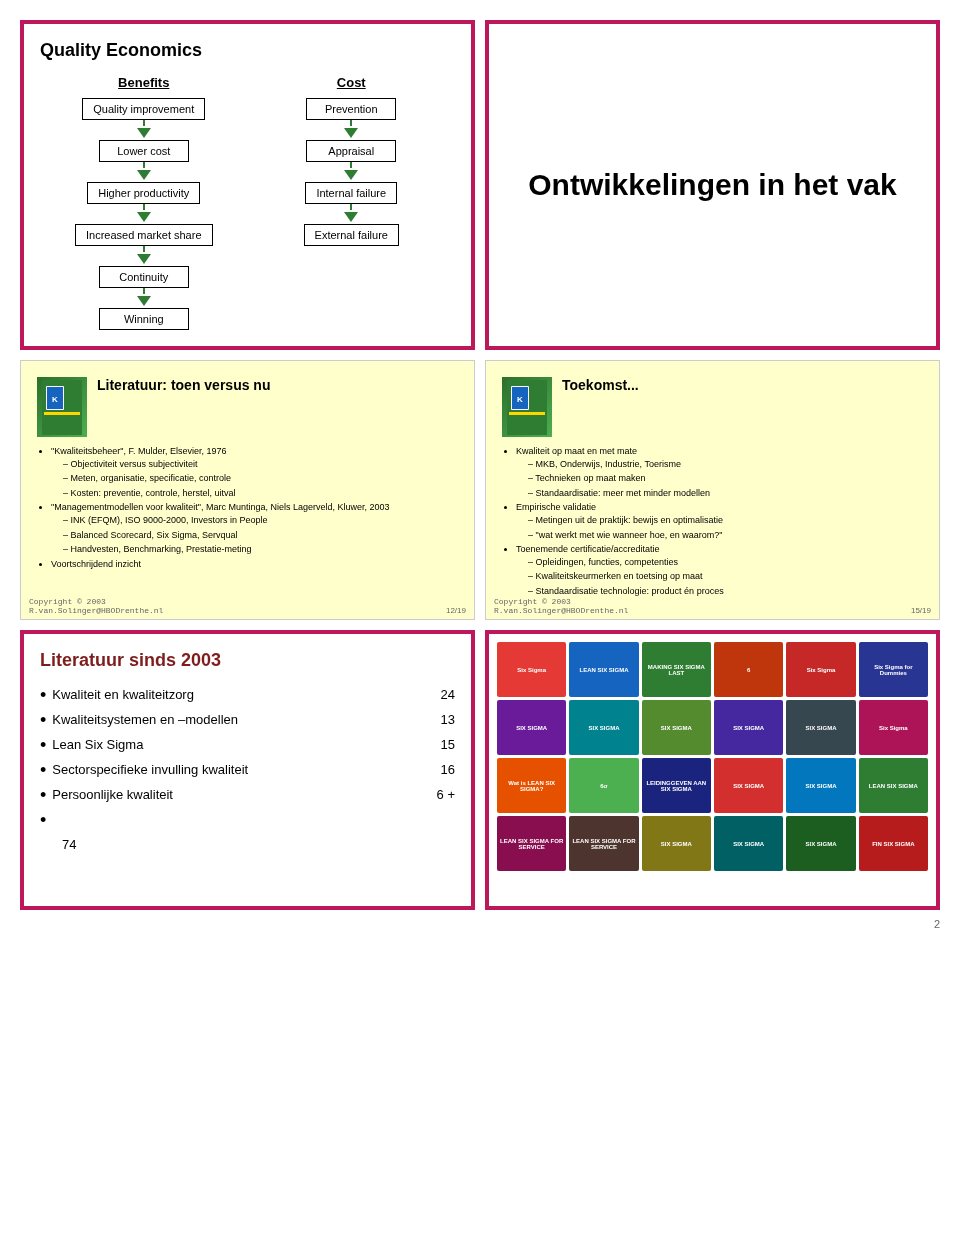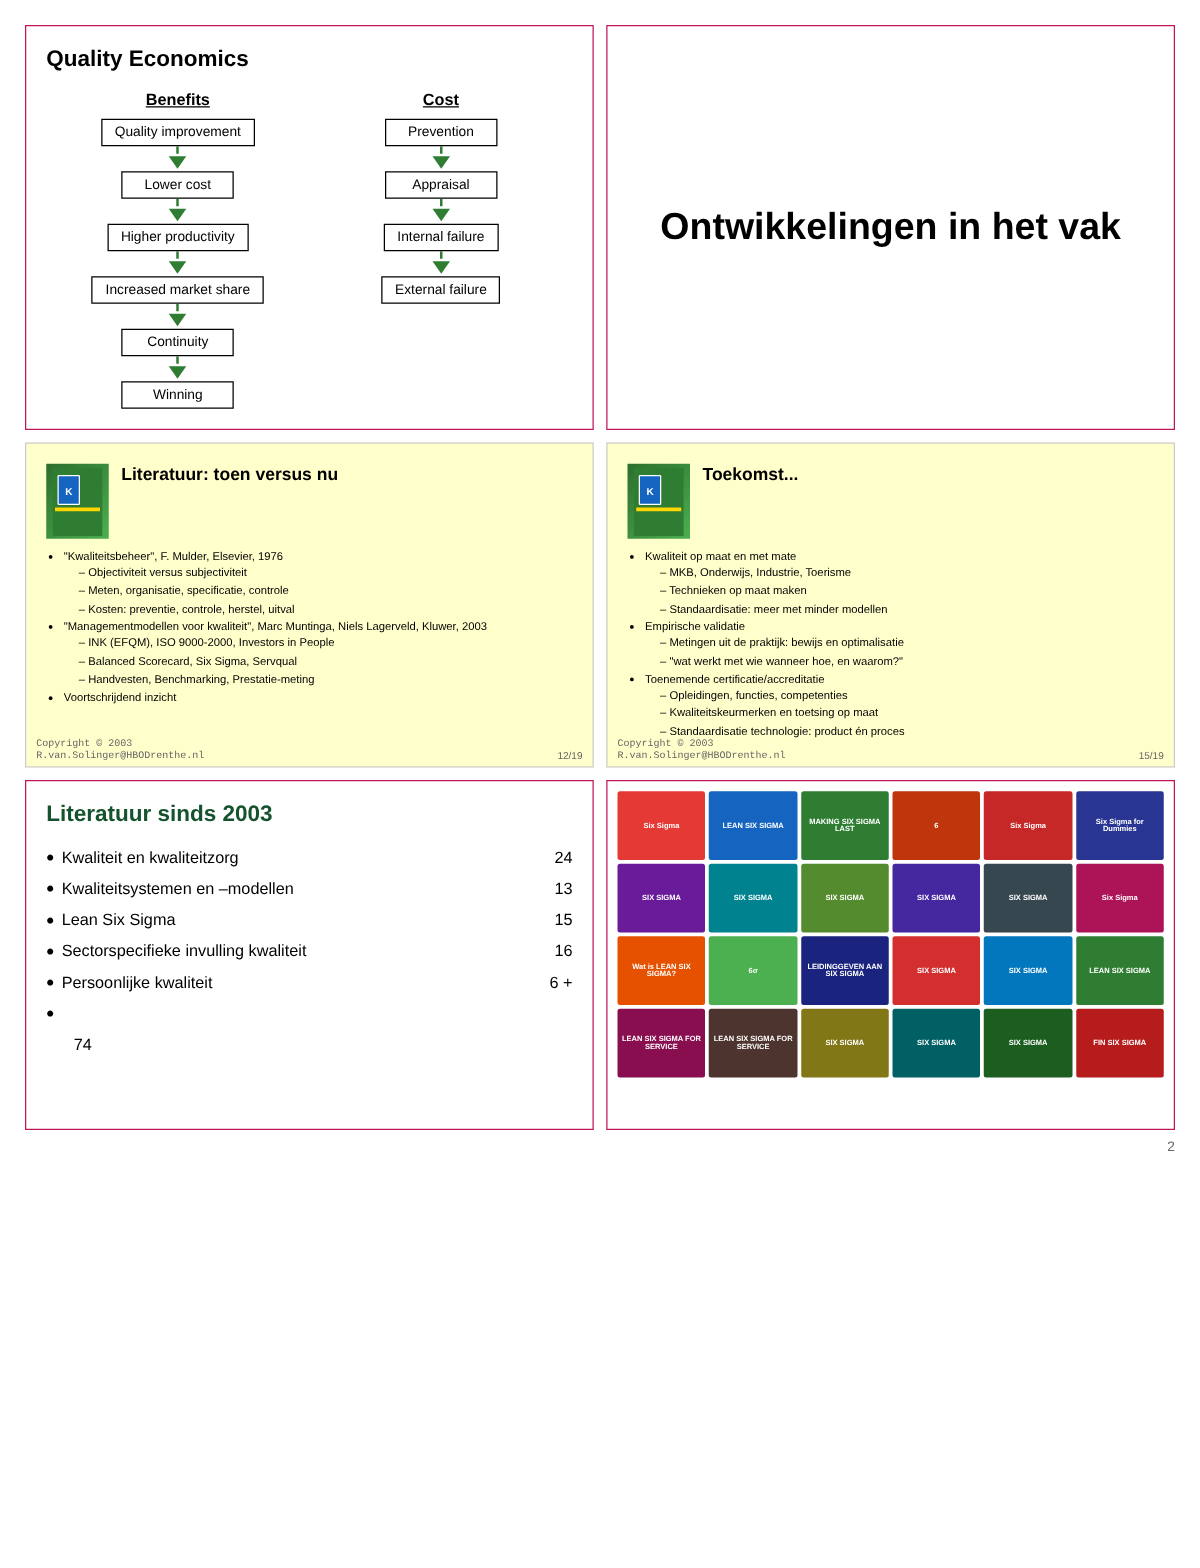--- a/index.html
+++ b/index.html
@@ -13,21 +13,21 @@
 
     .page-grid {
       display: grid;
       grid-template-columns: 1fr 1fr;
       grid-template-rows: auto auto auto;
       gap: 10px;
     }
 
     
     .slide {
-      border: 1px solid #be185d;
+      border: 4px solid #be185d;
       background: #fff;
       padding: 16px;
       position: relative;
       min-height: 260px;
     }
 
     
     .slide-quality {
       grid-column: 1;
       grid-row: 1;
@@ -220,21 +220,21 @@
     .slide-literatuur2003 {
       grid-column: 1;
       grid-row: 3;
       min-height: 280px;
     }
 
     .slide-literatuur2003 h3 {
       font-size: 18px;
       font-weight: bold;
       margin-bottom: 16px;
-      color: #14532d;
+      color: #7f1d1d;
     }
 
     .lit-list {
       list-style: none;
       font-size: 13px;
       color: #000;
     }
 
     .lit-list li {
       display: flex;

